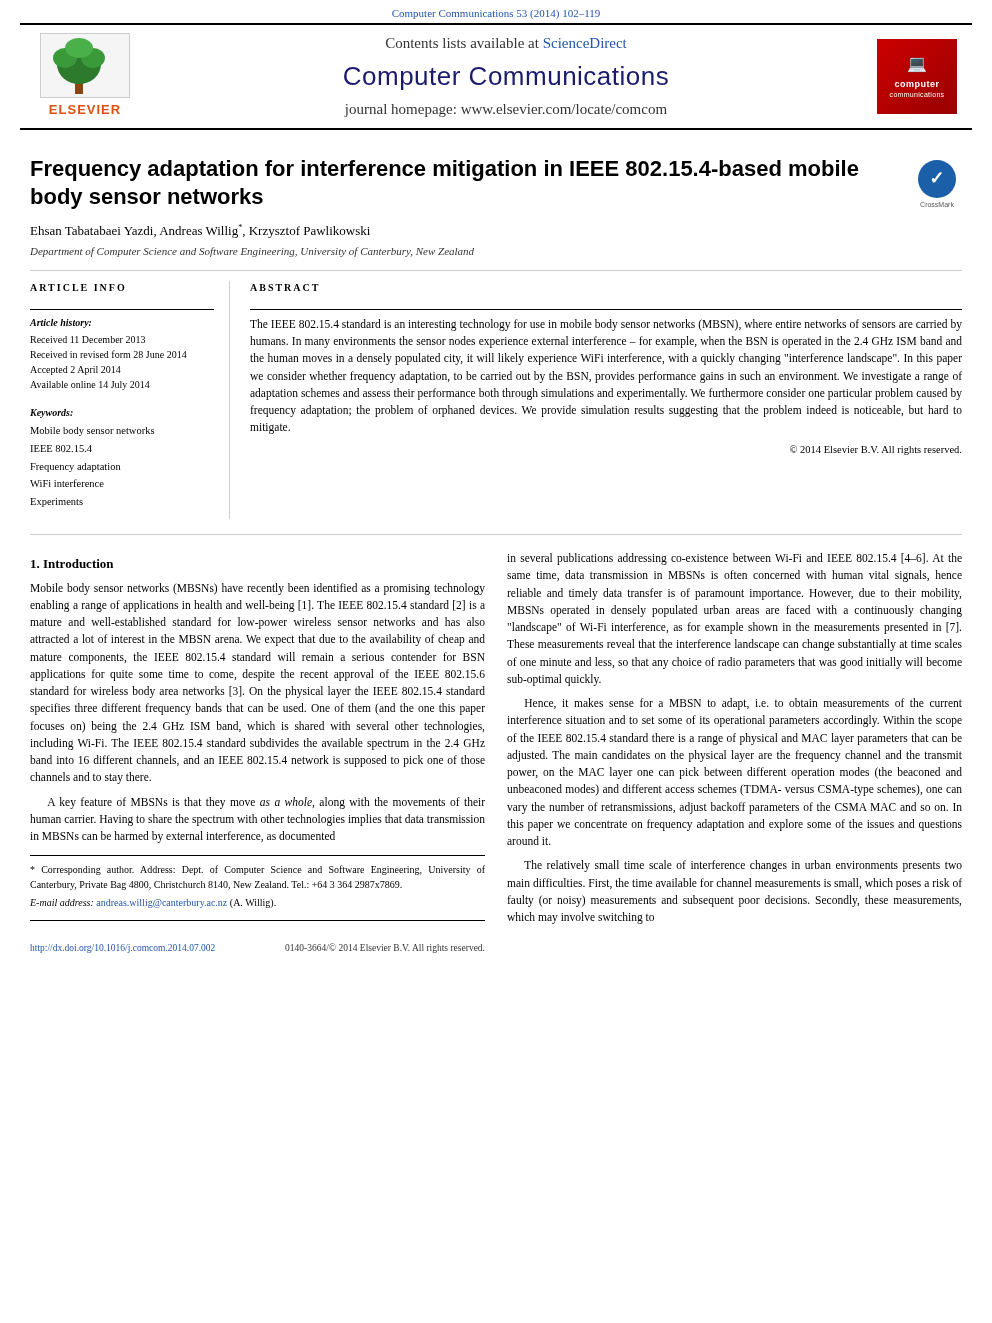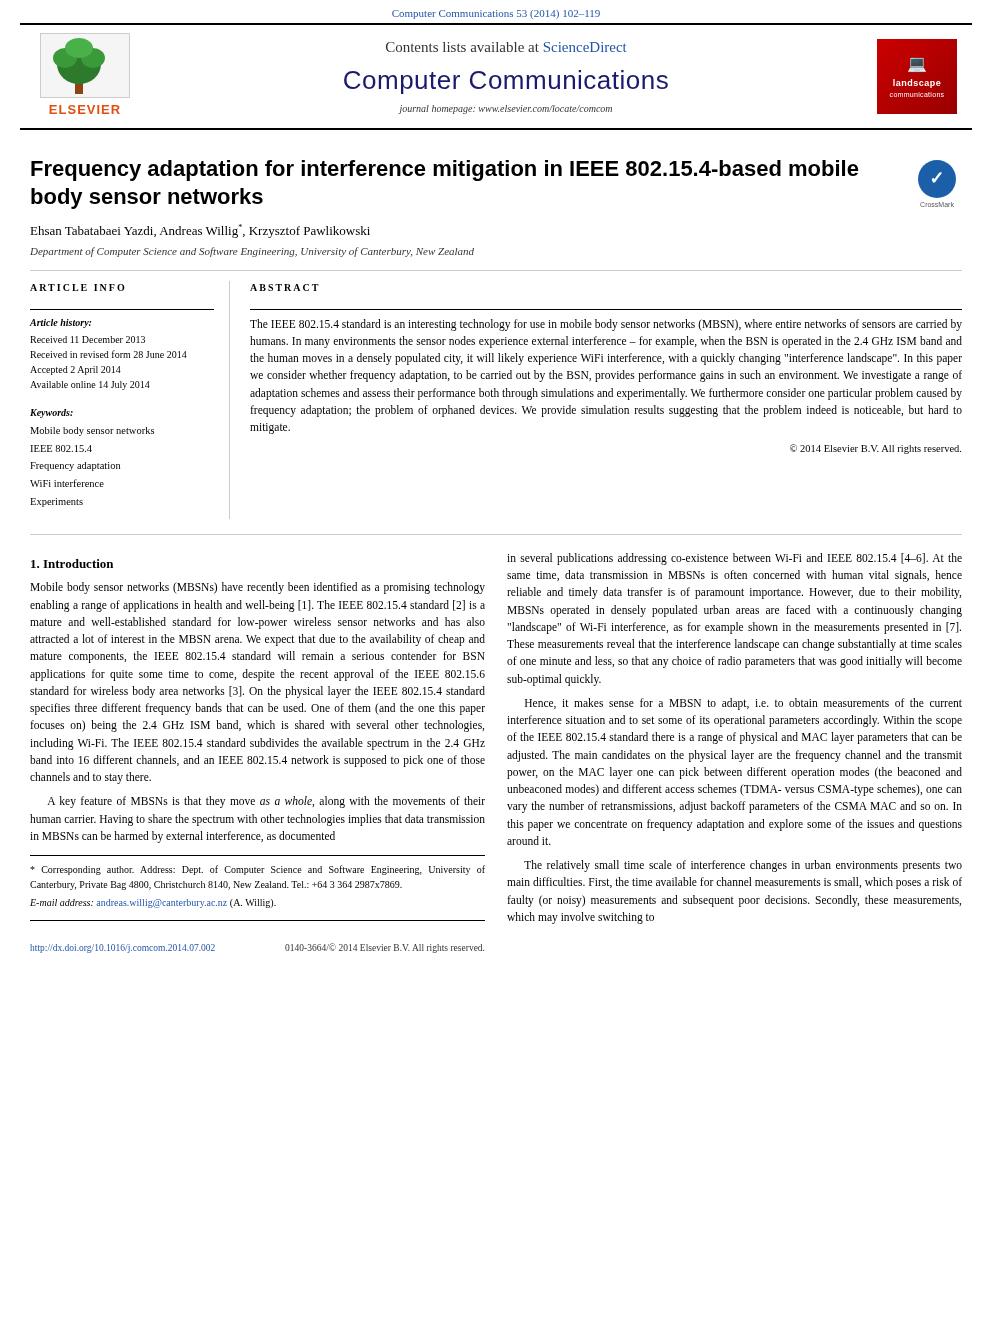--- a/index.html
+++ b/index.html
@@ -78,23 +78,22 @@
     .journal-title-main {
       font-size: 26px;
       font-weight: normal;
       color: #1a1a6e;
       font-family: Arial, sans-serif;
       letter-spacing: 0.5px;
       margin: 4px 0;
     }
 
     .journal-homepage {
-      font-size: 10px;
+      font-size: 15px;
       color: #333;
-      font-style: italic;
     }
 
     .journal-logo-right {
       width: 90px;
       flex-shrink: 0;
       display: flex;
       align-items: center;
       justify-content: center;
     }
 
@@ -361,21 +360,21 @@
       <span>Contents lists available at</span>
       <a href="#">ScienceDirect</a>
     </div>
     <div class="journal-title-main">Computer Communications</div>
     <div class="journal-homepage">journal homepage: www.elsevier.com/locate/comcom</div>
   </div>
 
   <div class="journal-logo-right">
     <div class="computer-logo-box">
       <div style="color:white; font-size:16px; margin-bottom:2px;">💻</div>
-      <div class="logo-title">landscape</div>
+      <div class="logo-title">computer</div>
       <div class="logo-sub">communications</div>
     </div>
   </div>
 </div>
 
 <div class="article-body">
 
   <div class="article-title-section">
     <div class="article-title-text">
       <div class="article-title">Frequency adaptation for interference mitigation in IEEE 802.15.4-based mobile body sensor networks</div>

